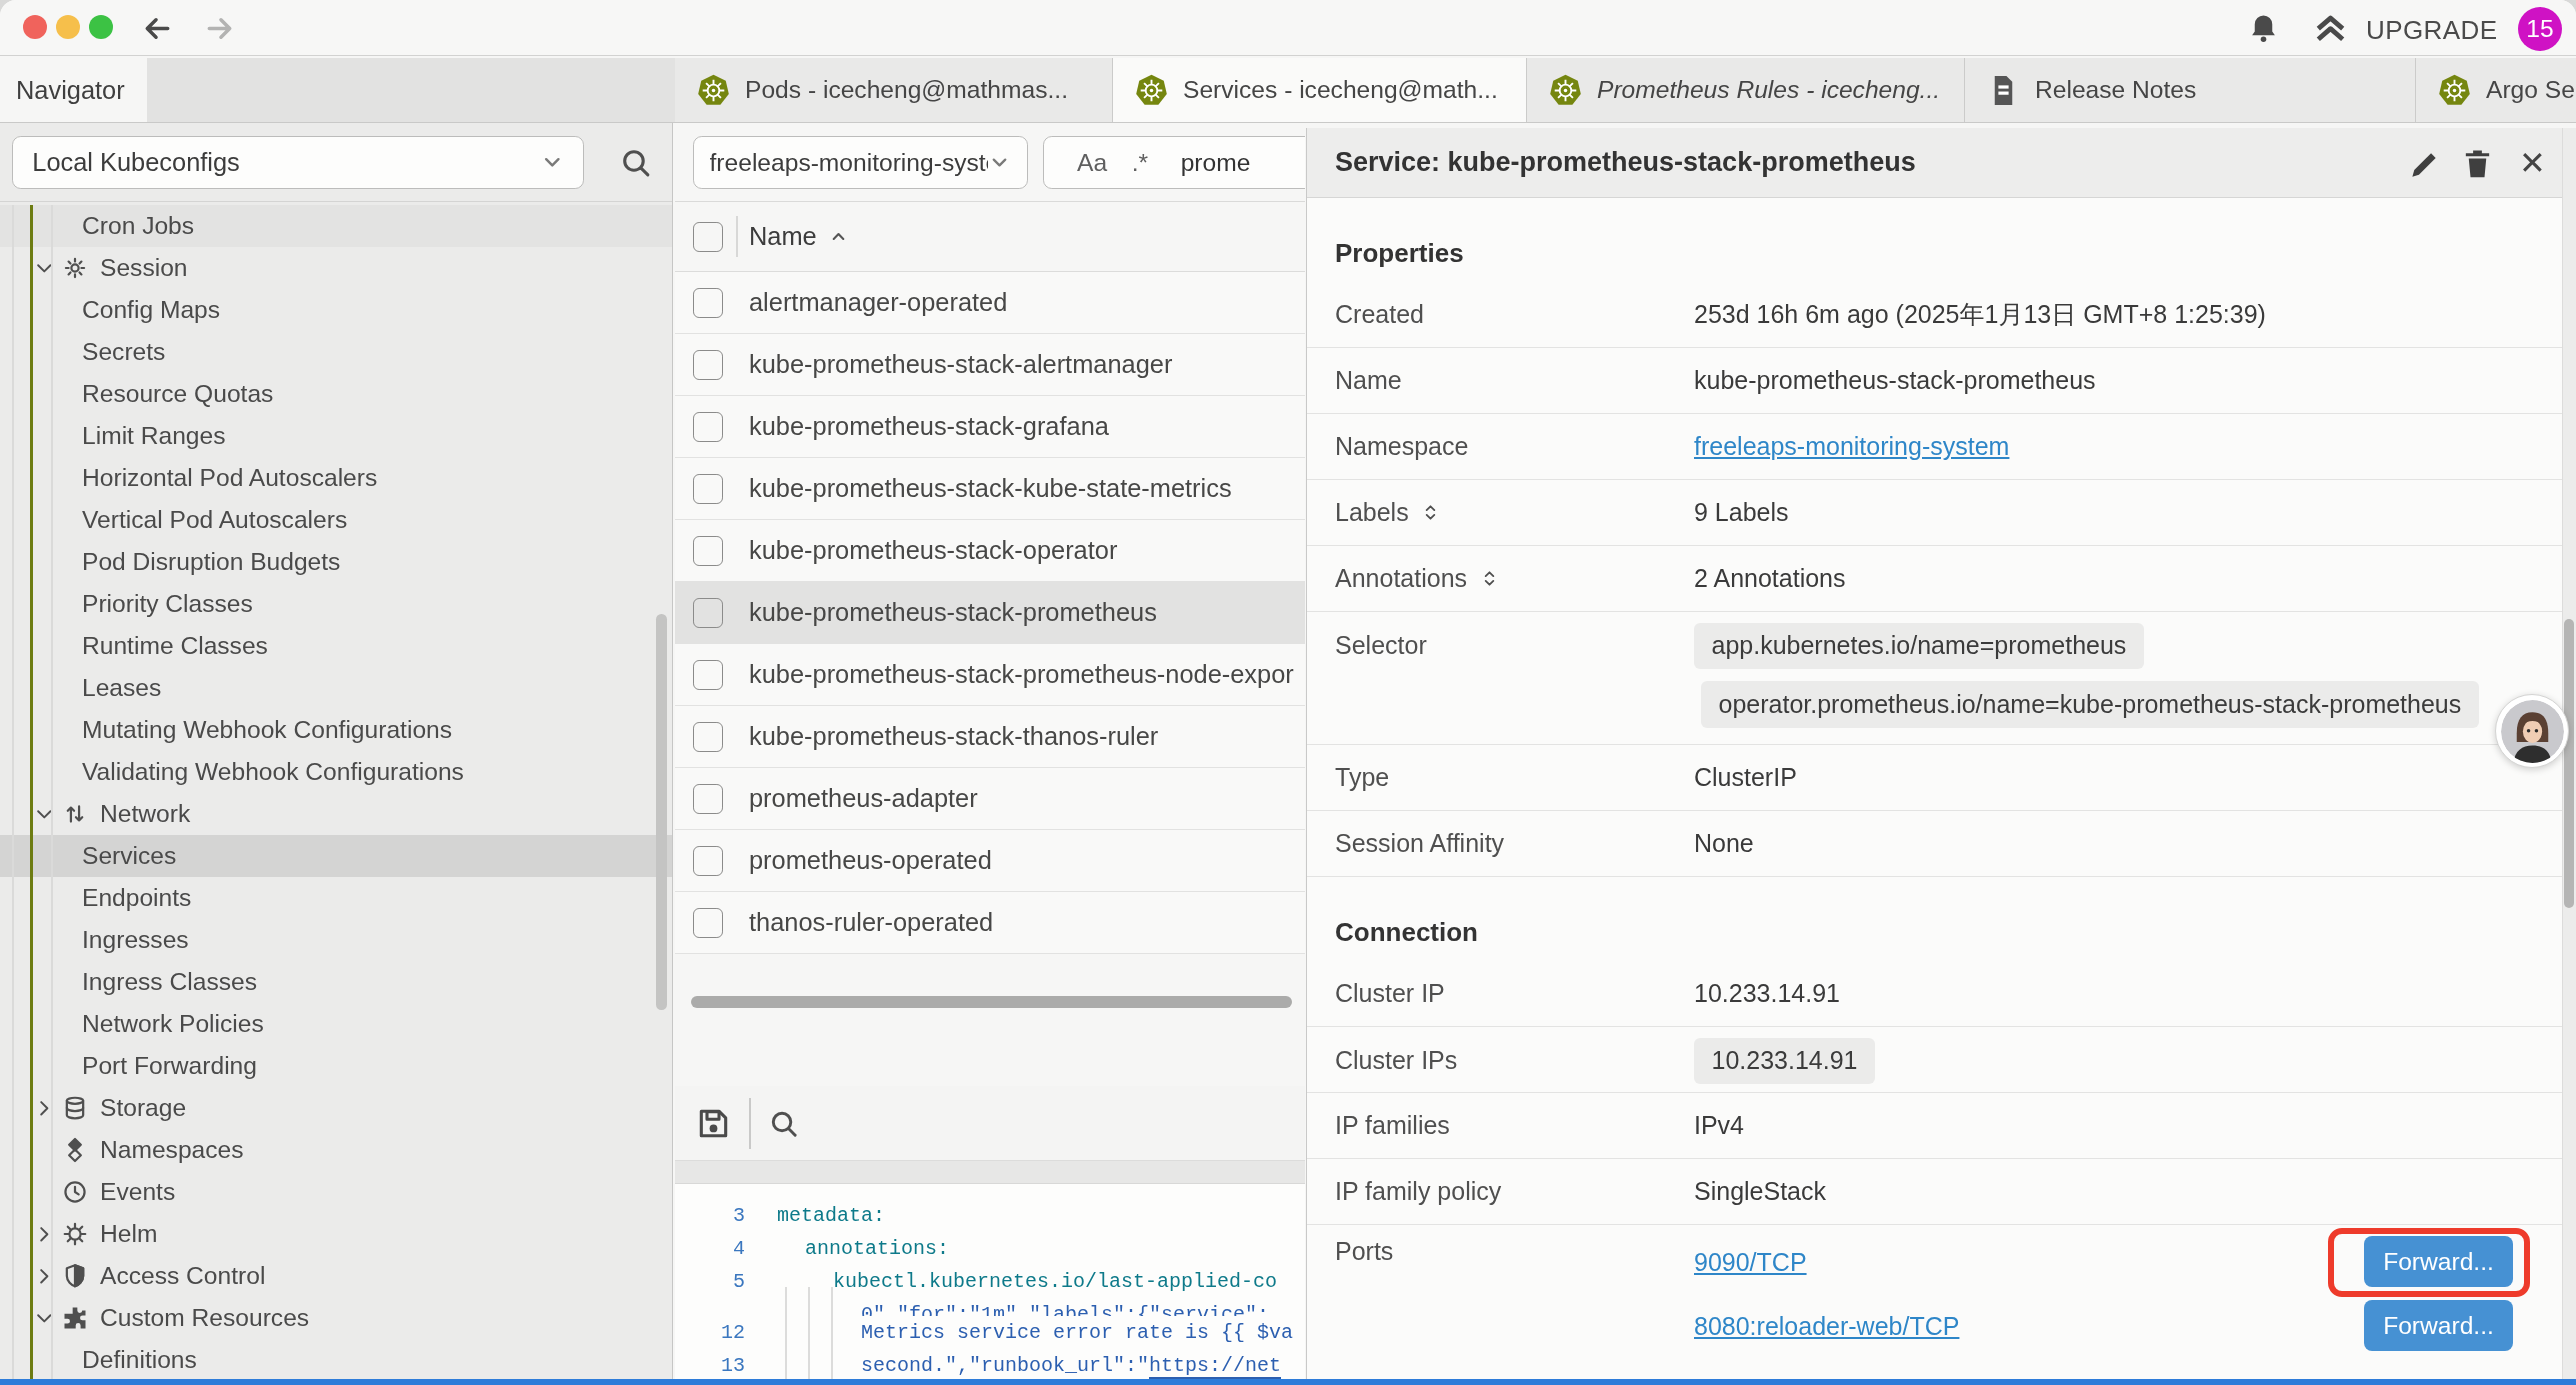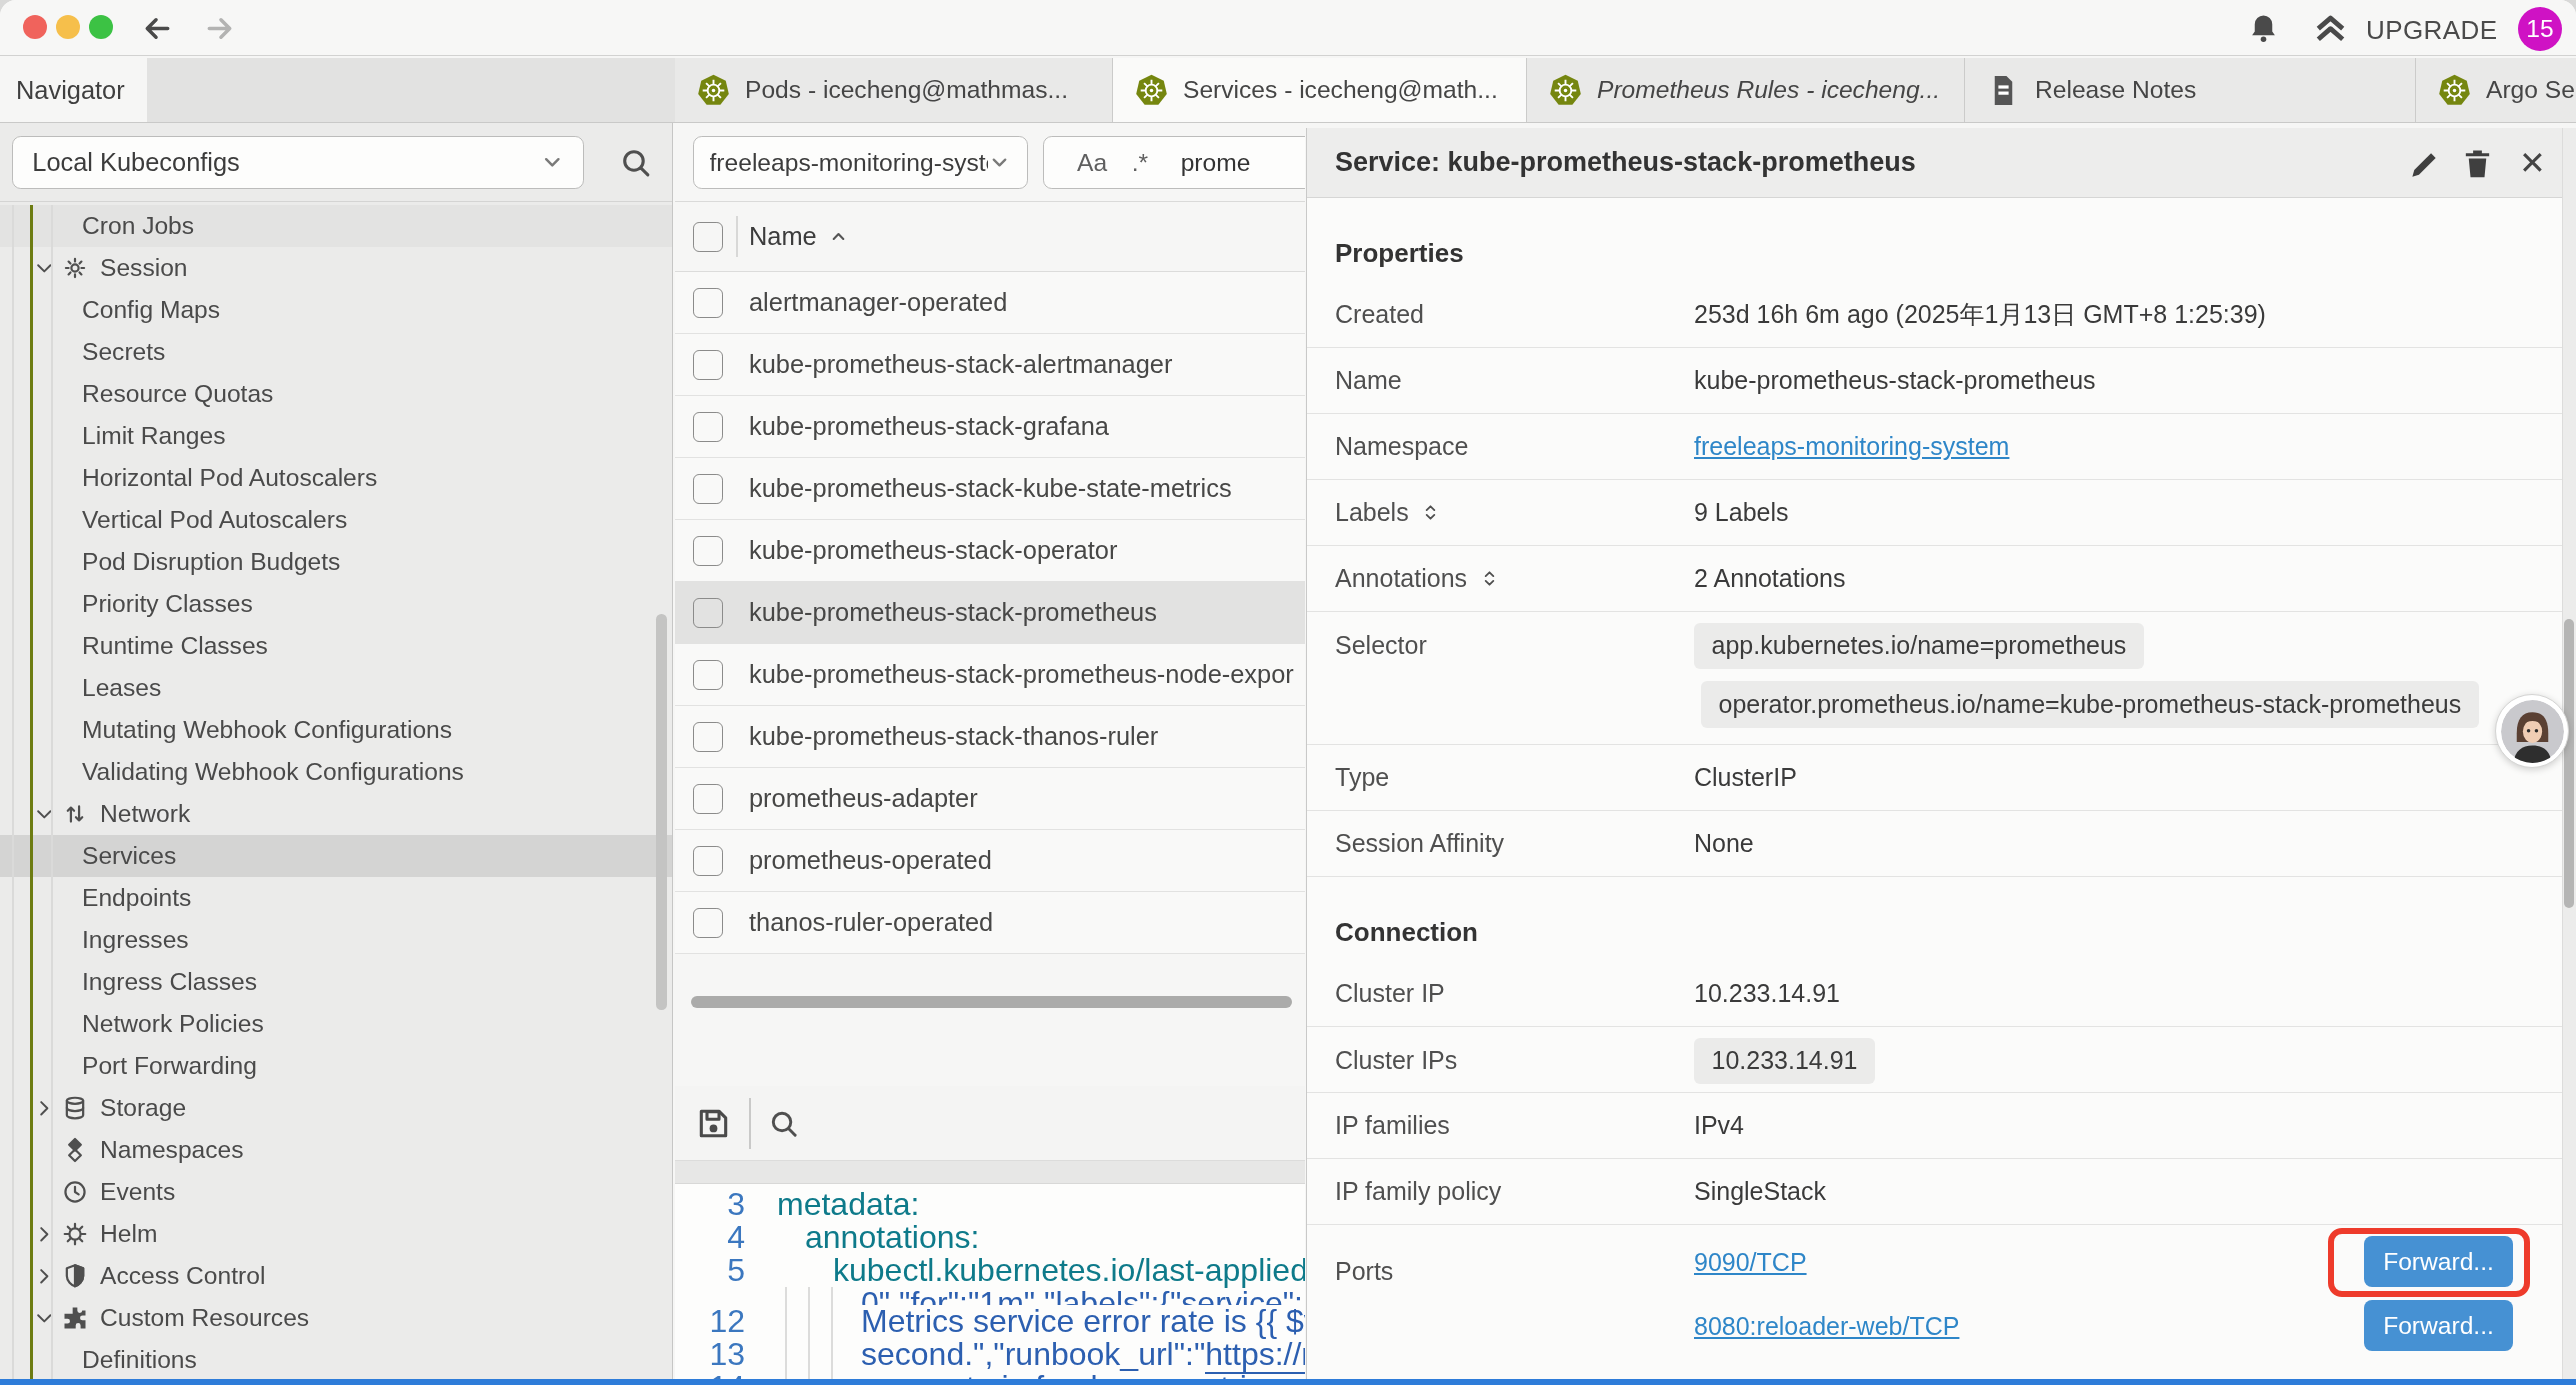--- a/index.html
+++ b/index.html
@@ -78,21 +78,21 @@
   .h-scroll{position:absolute;left:16px;top:873px;width:601px;height:12.3px;background:#ababaa;border-radius:6.1px;z-index:2}
   .ed-tabbar{position:absolute;left:0;top:900px;right:0;height:63px;background:#e0e0df;border-top:1.8px solid #cfcfce;border-bottom:1.8px solid #cfcfce}
   .ed-tab{position:absolute;left:17.5px;top:0;width:584px;height:100%;background:#e9e9e8;border-right:1.8px solid #c9c9c8;display:flex;align-items:center;gap:16px;padding-left:19px;font-size:24.6px;color:#3e3e3e;white-space:nowrap;overflow:hidden}
   .ed-tab2{position:absolute;left:608px;top:0;width:22px;height:100%;display:flex;align-items:center;padding-left:5.3px;overflow:hidden}
   .ed-tab .icn,.ed-tab2 .icn{width:30px;height:30px}
   .ed-toolbar{position:absolute;left:0;top:963px;right:0;height:75px;background:#f4f4f3;border-bottom:1.8px solid #dcdcdb}
   .ed-save{position:absolute;left:19px;top:18.4px;width:39px;height:39px}
   .ed-divider{position:absolute;left:74px;top:12.3px;width:1.8px;height:51px;background:#c9c9c8}
   .ed-search{position:absolute;left:91px;top:20px;width:35px;height:35px}
   .ed-scrollband{position:absolute;left:0;top:1038px;right:0;height:23px;background:#e7e7e6;border-bottom:1.8px solid #d8d8d7}
-  .yaml{position:absolute;left:0;top:1061px;right:0;bottom:0;background:#fdfdfc;font-family:Liberation Sans, sans-serif;font-size:32px;padding-top:4px}
+  .yaml{position:absolute;left:0;top:1061px;right:0;bottom:0;background:#fdfdfc;font-family:Liberation Mono, monospace;font-size:20px;padding-top:15px}
   .y-row{height:33px;line-height:33px;white-space:nowrap;position:relative;z-index:2}
   .y-row.clipped{height:17.5px;overflow:hidden}
   .y-num{display:inline-block;width:70px;text-align:right;color:#3b77bf}
   .y-text{display:inline-block;padding-left:32px}
   .c-key{color:#0e7a8a}
   .c-str{color:#2c5fb0}
   .y-link{border-bottom:2.6px solid #2c5fb0}
   .y-guide{position:absolute;top:103px;bottom:0;width:1.8px;background:#dcdcdb;z-index:1}
 
   
@@ -108,21 +108,21 @@
   .d-label{flex:0 0 359px;color:#4f4f4f;display:flex;align-items:center;gap:10.5px}
   .d-value{color:#3a3a3a}
   .d-link{color:#2e86c8;text-decoration:underline;cursor:pointer}
   .sorticon{display:inline-block;width:23px;height:23px}
   .d-row-chips{height:133px;align-items:flex-start}
   .d-row-chips .d-label{margin-top:19px}
   .d-chips{display:flex;flex-direction:column;align-items:flex-start;gap:12.3px;padding-top:10.5px}
   .chip{background:#ebebea;border-radius:6.1px;padding:8.8px 17.5px;color:#3b3b3b;white-space:nowrap}
   .chip.chip1{margin-left:7px}
   .d-row-ports{flex:1;border-bottom:none;align-items:flex-start;height:auto}
-  .d-row-ports .d-label{margin-top:32px}
+  .d-row-ports .d-label{margin-top:12px}
   .d-ports{flex:1;padding-top:5.3px}
   .port-line{position:relative;height:64px;display:flex;align-items:center}
   .fwd-btn{position:absolute;right:49px;top:6.1px;height:51px;min-width:149px;background:#4691d3;color:#fff;border-radius:8px;display:flex;align-items:center;justify-content:center;font-size:24.6px;padding:0 9px}
   .red-annotation{position:absolute;right:32px;top:-2.6px;width:202px;height:69px;border:6.1px solid #ee3b2b;border-radius:14px;z-index:6}
   .d-scrolltrack{position:absolute;right:0;top:0;bottom:0;width:14px;background:#ececeb;border-left:0.9px solid #dcdcdb}
   .d-scrollthumb{position:absolute;right:1.8px;top:491px;width:10.5px;height:289px;background:#b5b5b4;border-radius:5.3px}
   .avatar{position:absolute;left:1188px;top:566px;width:74px;height:74px;border-radius:50%;background:#fff;border:1.8px solid #d4d4d3;box-shadow:0 1.8px 7px rgba(0,0,0,.18);z-index:8;display:flex;align-items:center;justify-content:center}
   .avatar svg{width:63px;height:63px;border-radius:50%}
 
   .bottom-strip{position:absolute;left:0;bottom:0;width:100%;height:6.1px;background:#2e7cd9;z-index:40}

